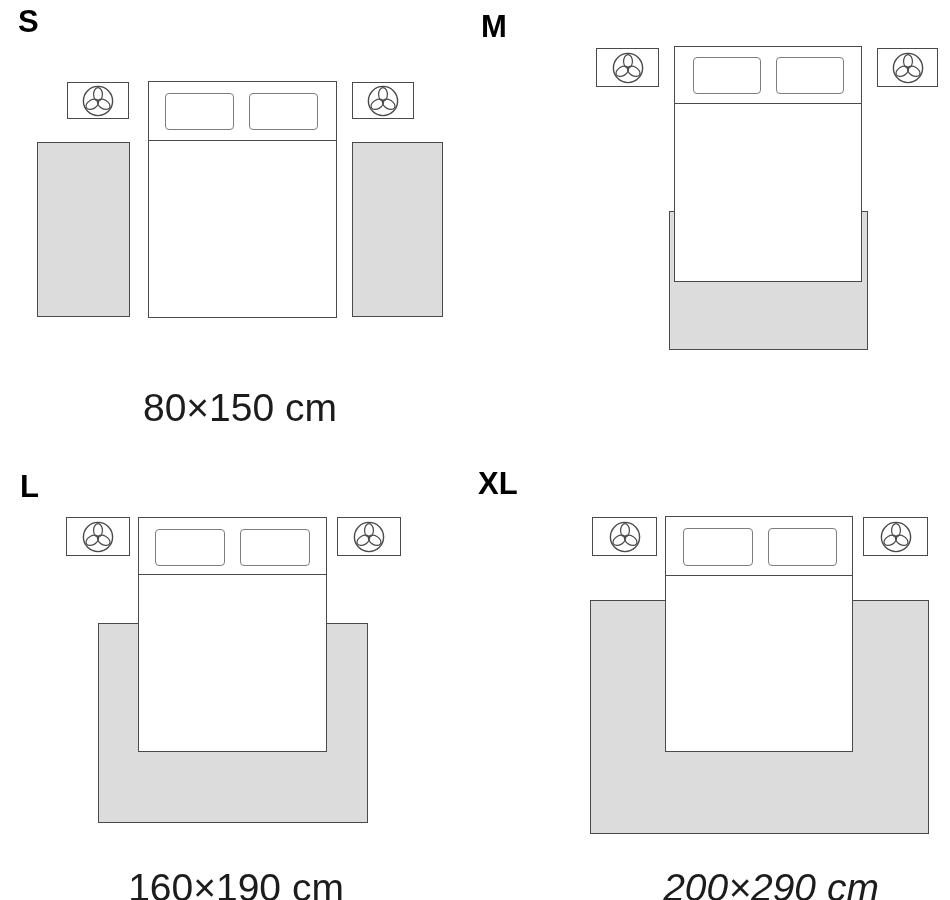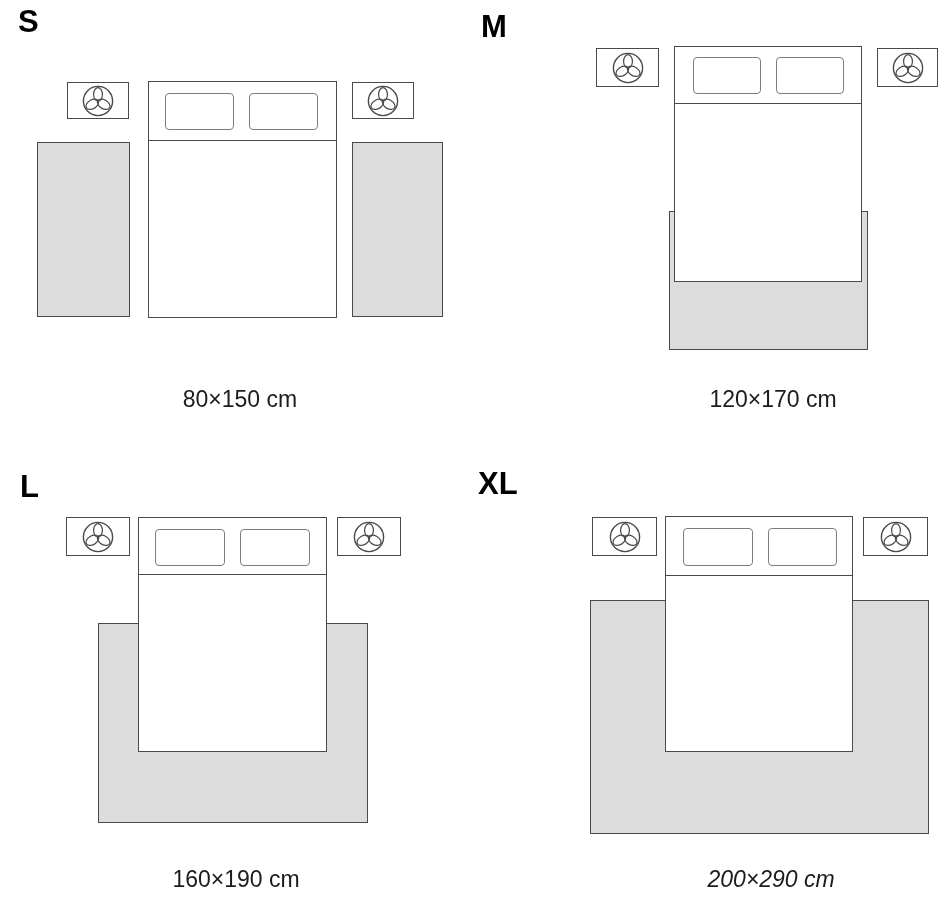--- a/index.html
+++ b/index.html
@@ -13,21 +13,21 @@
   .panel-s  { left:0;     top:0; }
   .panel-m  { left:475px; top:0; }
   .panel-l  { left:0;     top:450px; }
   .panel-xl { left:475px; top:450px; }
 
   .letter {
     position:absolute; font-size:31px; font-weight:700; color:#000;
     line-height:1; letter-spacing:0;
   }
   .dims {
-    position:absolute; font-size:23px; color:#1c1c1c; line-height:1;
+    position:absolute; font-size:39px; color:#1c1c1c; line-height:1;
     white-space:nowrap; transform:translateX(-50%); letter-spacing:0;
   }
   .rug  { position:absolute; background:#dcdcdc; border:1.5px solid #4a4a4a; z-index:1; }
   .bed  { position:absolute; background:#ffffff; border:1.5px solid #4a4a4a; z-index:2; }
   .headboard { position:absolute; left:0; top:0; right:0; border-bottom:1.5px solid #4a4a4a; }
   .pillow {
     position:absolute; background:#fff; border:1.4px solid #7d7d7d; border-radius:4px;
   }
   .nightstand {
     position:absolute; background:#fff; border:1.5px solid #4a4a4a;
@@ -139,21 +139,20 @@
     <div class="nightstand ns-right">
       <svg width="32" height="32" viewBox="0 0 32 32">
         <circle cx="16" cy="16" r="14.6" fill="none" stroke="#4a4a4a" stroke-width="1.4"></circle>
         <g fill="none" stroke="#4a4a4a" stroke-width="1.2">
           <ellipse cx="16" cy="9.4" rx="4.4" ry="6.8"></ellipse>
           <ellipse cx="16" cy="9.4" rx="4.4" ry="6.8" transform="rotate(120 16 16)"></ellipse>
           <ellipse cx="16" cy="9.4" rx="4.4" ry="6.8" transform="rotate(240 16 16)"></ellipse>
         </g>
       </svg>
     </div>
-    <div class="dims">120×170 cm</div>
   </section>
 
   <section class="panel panel-l">
     <div class="letter">L</div>
     <div class="rug rug-a"></div>
     <div class="nightstand ns-left">
       <svg width="32" height="32" viewBox="0 0 32 32">
         <circle cx="16" cy="16" r="14.6" fill="none" stroke="#4a4a4a" stroke-width="1.4"></circle>
         <g fill="none" stroke="#4a4a4a" stroke-width="1.2">
           <ellipse cx="16" cy="9.4" rx="4.4" ry="6.8"></ellipse>

